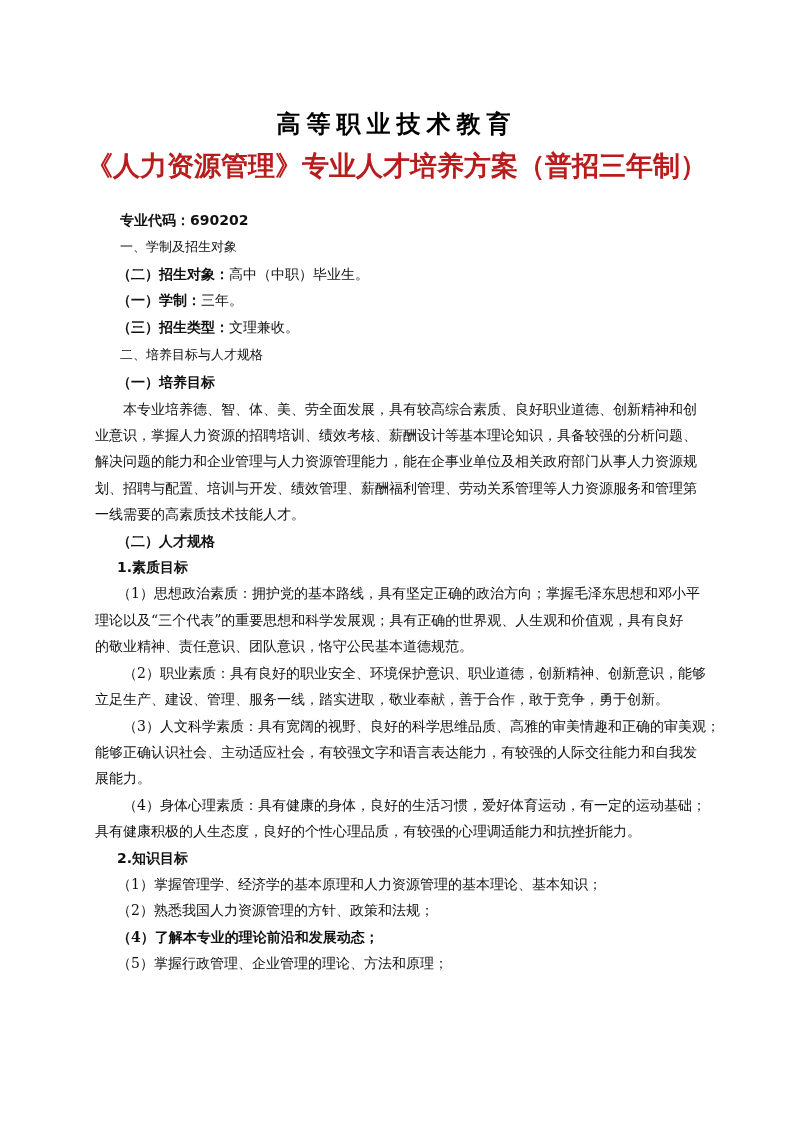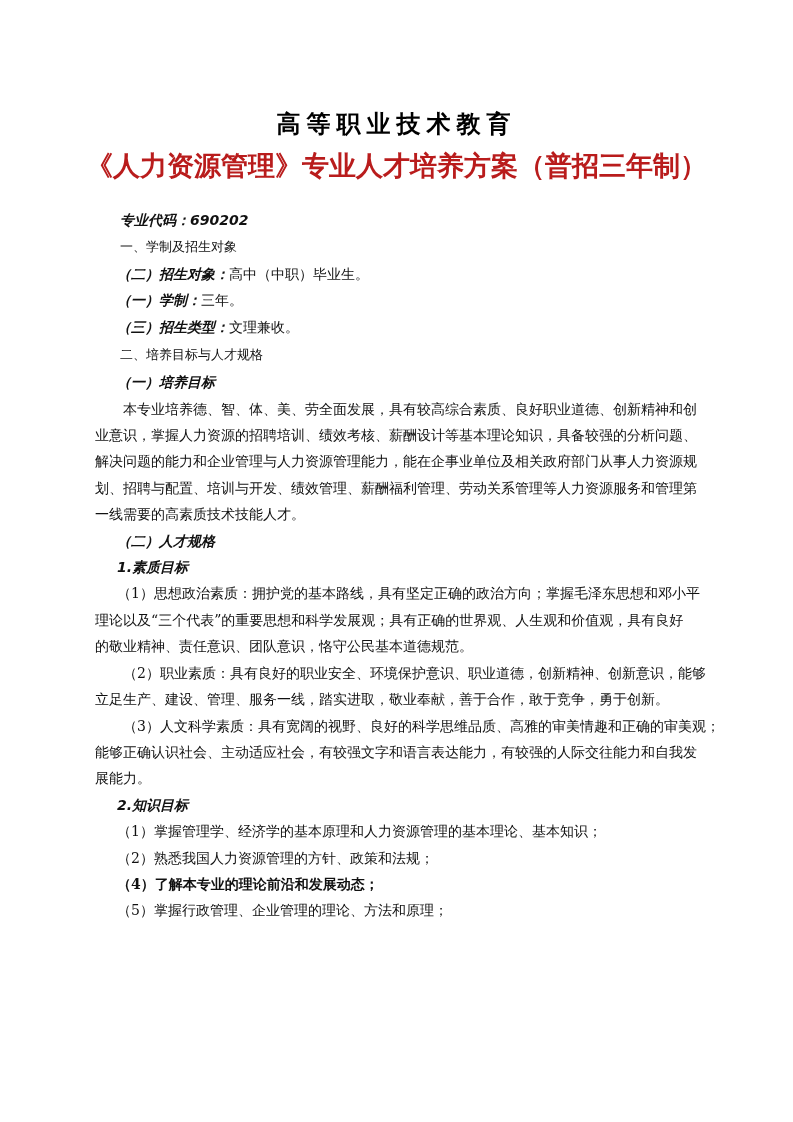--- a/index.html
+++ b/index.html
@@ -7,21 +7,21 @@
          font-family: "DejaVu Serif", "Liberation Serif", serif; color: #111; }
   .page { position: absolute; left: 0; top: 0; width: 793px; height: 1122px; border-radius: 25px; }
   .title1 { position: absolute; top: 108px; left: 0; width: 793px; text-align: center;
             font-family: "DejaVu Sans", sans-serif; font-weight: bold; font-size: 24px;
             letter-spacing: 6px; color: #000; }
   .title2 { position: absolute; top: 148px; left: 0; width: 793px; text-align: center;
             font-family: "DejaVu Serif", serif; font-weight: bold; font-size: 27px;
             color: #b91c1c; letter-spacing: 0px; }
   .body { position: absolute; left: 95px; top: 208px; width: 605px; }
   .line { font-size: 14px; line-height: 26.4px; white-space: nowrap; }
-  .b { font-weight: bold; font-family: "DejaVu Sans", sans-serif; font-style: italic; }
+  .b { font-weight: bold; font-family: "DejaVu Sans", sans-serif; }
   .h1 { font-family: "DejaVu Sans", sans-serif; font-size: 13px; line-height: 29px; padding-left: 25px; }
   .ind1 { padding-left: 25px; }
 </style>
 </head>
 <body>
 
 <div class="page">
   <div class="title1">高等职业技术教育</div>
   <div class="title2">《人力资源管理》专业人才培养方案（普招三年制）</div>
 
@@ -60,20 +60,24 @@
     </div>
     <div>
       <div class="line" style="padding-left:28px;">（2）职业素质：具有良好的职业安全、环境保护意识、职业道德，创新精神、创新意识，能够</div>
       <div class="line">立足生产、建设、管理、服务一线，踏实进取，敬业奉献，善于合作，敢于竞争，勇于创新。</div>
     </div>
     <div>
       <div class="line" style="padding-left:28px;">（3）人文科学素质：具有宽阔的视野、良好的科学思维品质、高雅的审美情趣和正确的审美观；</div>
       <div class="line">能够正确认识社会、主动适应社会，有较强文字和语言表达能力，有较强的人际交往能力和自我发</div>
       <div class="line">展能力。</div>
     </div>
+    <div>
+      <div class="line" style="padding-left:28px;">（4）身体心理素质：具有健康的身体，良好的生活习惯，爱好体育运动，有一定的运动基础；</div>
+      <div class="line">具有健康积极的人生态度，良好的个性心理品质，有较强的心理调适能力和抗挫折能力。</div>
+    </div>
 
     <div class="line b" style="padding-left:22px;">2.知识目标</div>
     <div class="line" style="padding-left:22px;">（1）掌握管理学、经济学的基本原理和人力资源管理的基本理论、基本知识；</div>
     <div class="line" style="padding-left:22px;">（2）熟悉我国人力资源管理的方针、政策和法规；</div>
     <div class="line" style="padding-left:22px;font-weight:bold;">（4）了解本专业的理论前沿和发展动态；</div>
     <div class="line" style="padding-left:22px;">（5）掌握行政管理、企业管理的理论、方法和原理；</div>
   </div>
 </div>
 
 </body></html>

